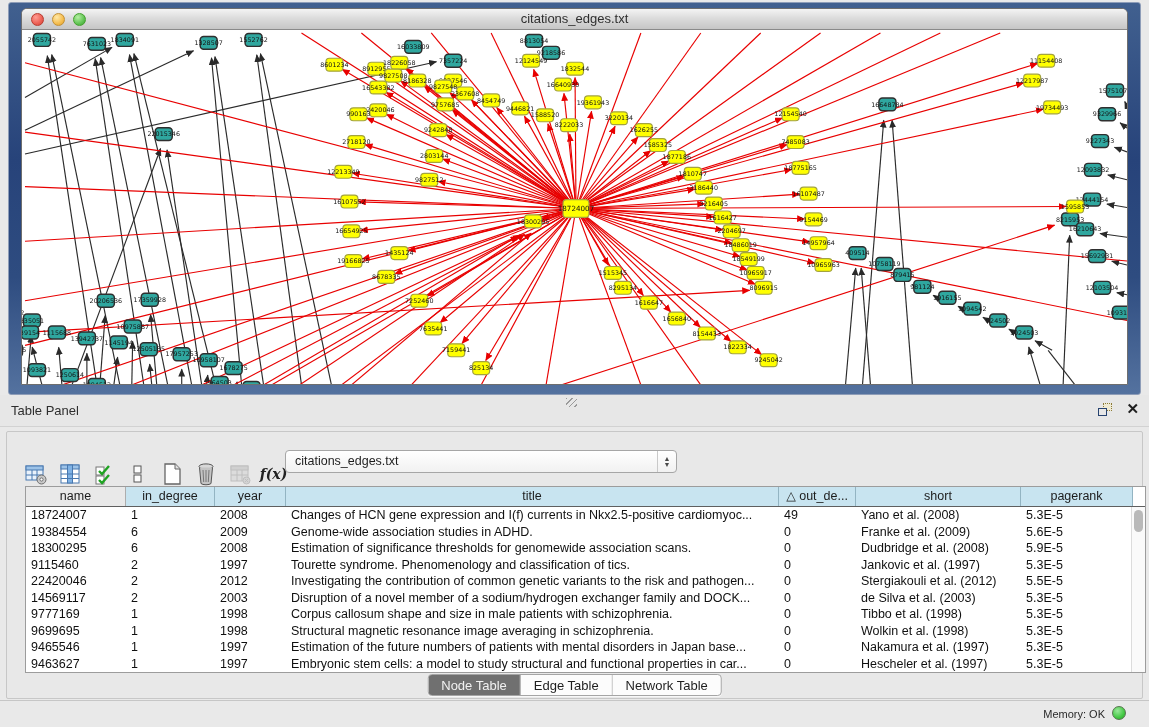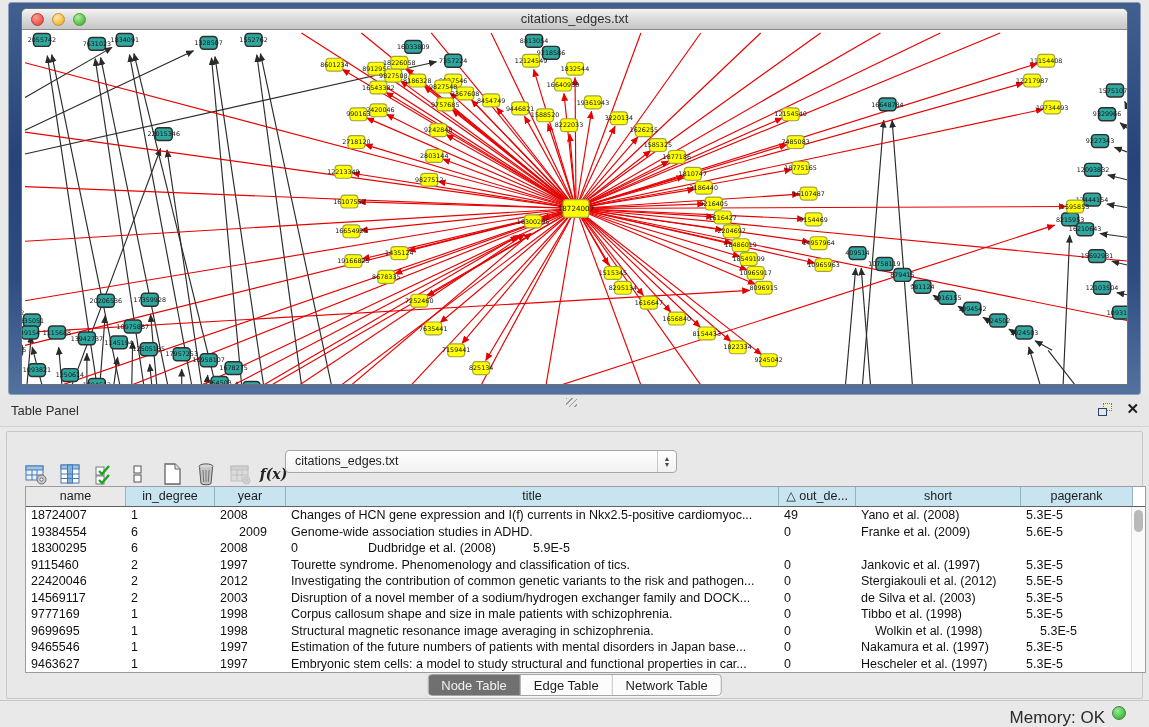--- a/index.html
+++ b/index.html
@@ -67,21 +67,21 @@
 
   .tabs { position:absolute; top:674px; left:50%; transform:translateX(-50%);
     display:flex; height:22px; border:1px solid #A5A5A5; border-radius:4px; overflow:hidden;
     background:#FCFCFC; box-shadow:0 1px 0 rgba(255,255,255,.7); }
   .tab { padding:0 13px; font-size:13px; line-height:21px; color:#1E1E1E; border-right:1px solid #C4C4C4; }
   .tab:last-child { border-right:none; }
   .tab.selected { background:#707070; color:#F1F1F1; }
 
   .statusbar { position:absolute; left:0; top:700px; width:1149px; height:27px;
     background:#E9E9E9; border-top:1px solid #C6C6C6; }
-  .mem-label { position:absolute; right:44px; top:7px; font-size:17px; color:#2A2A2A; }
+  .mem-label { position:absolute; right:44px; top:7px; font-size:11px; color:#2A2A2A; }
   .mem-dot { position:absolute; right:23px; top:5px; width:14px; height:14px; border-radius:50%;
     background:radial-gradient(circle at 38% 32%,#9BE89B,#44C944 60%,#2AA32A); border:1px solid #57754F; }
 </style>
 </head>
 <body>
 
 <div class="net-frame">
   <div class="mac-window">
     <div class="titlebar">
       <div class="lights">
@@ -588,30 +588,31 @@
         <div class="td" style="width: 89px;">1</div>
         <div class="td" style="width: 71px;">2008</div>
         <div class="td" style="width: 493px;">Changes of HCN gene expression and I(f) currents in Nkx2.5-positive cardiomyoc...</div>
         <div class="td" style="width: 77px;">49</div>
         <div class="td" style="width: 165px;">Yano et al. (2008)</div>
         <div class="td" style="width: 112px;">5.3E-5</div>
       </div>
       <div class="tr">
         <div class="td" style="width: 100px;">19384554</div>
         <div class="td" style="width: 89px;">6</div>
-        <div class="td" style="width: 71px; text-align: center;">2009</div>
+        <div class="td" style="width: 71px;">2009</div>
         <div class="td" style="width: 493px;">Genome-wide association studies in ADHD.</div>
         <div class="td" style="width: 77px;">0</div>
         <div class="td" style="width: 165px;">Franke et al. (2009)</div>
         <div class="td" style="width: 112px;">5.6E-5</div>
       </div>
       <div class="tr">
         <div class="td" style="width: 100px;">18300295</div>
         <div class="td" style="width: 89px;">6</div>
         <div class="td" style="width: 71px;">2008</div>
+        <div class="td" style="width: 493px;">Estimation of significance thresholds for genomewide association scans.</div>
         <div class="td" style="width: 77px;">0</div>
         <div class="td" style="width: 165px;">Dudbridge et al. (2008)</div>
         <div class="td" style="width: 112px;">5.9E-5</div>
       </div>
       <div class="tr">
         <div class="td" style="width: 100px;">9115460</div>
         <div class="td" style="width: 89px;">2</div>
         <div class="td" style="width: 71px;">1997</div>
         <div class="td" style="width: 493px;">Tourette syndrome. Phenomenology and classification of tics.</div>
         <div class="td" style="width: 77px;">0</div>
@@ -644,21 +645,21 @@
         <div class="td" style="width: 77px;">0</div>
         <div class="td" style="width: 165px;">Tibbo et al. (1998)</div>
         <div class="td" style="width: 112px;">5.3E-5</div>
       </div>
       <div class="tr">
         <div class="td" style="width: 100px;">9699695</div>
         <div class="td" style="width: 89px;">1</div>
         <div class="td" style="width: 71px;">1998</div>
         <div class="td" style="width: 493px;">Structural magnetic resonance image averaging in schizophrenia.</div>
         <div class="td" style="width: 77px;">0</div>
-        <div class="td" style="width: 165px; margin-left: 14px;">Wolkin et al. (1998)</div>
+        <div class="td" style="width: 165px;">Wolkin et al. (1998)</div>
         <div class="td" style="width: 112px;">5.3E-5</div>
       </div>
       <div class="tr">
         <div class="td" style="width: 100px;">9465546</div>
         <div class="td" style="width: 89px;">1</div>
         <div class="td" style="width: 71px;">1997</div>
         <div class="td" style="width: 493px;">Estimation of the future numbers of patients with mental disorders in Japan base...</div>
         <div class="td" style="width: 77px;">0</div>
         <div class="td" style="width: 165px;">Nakamura et al. (1997)</div>
         <div class="td" style="width: 112px;">5.3E-5</div>

